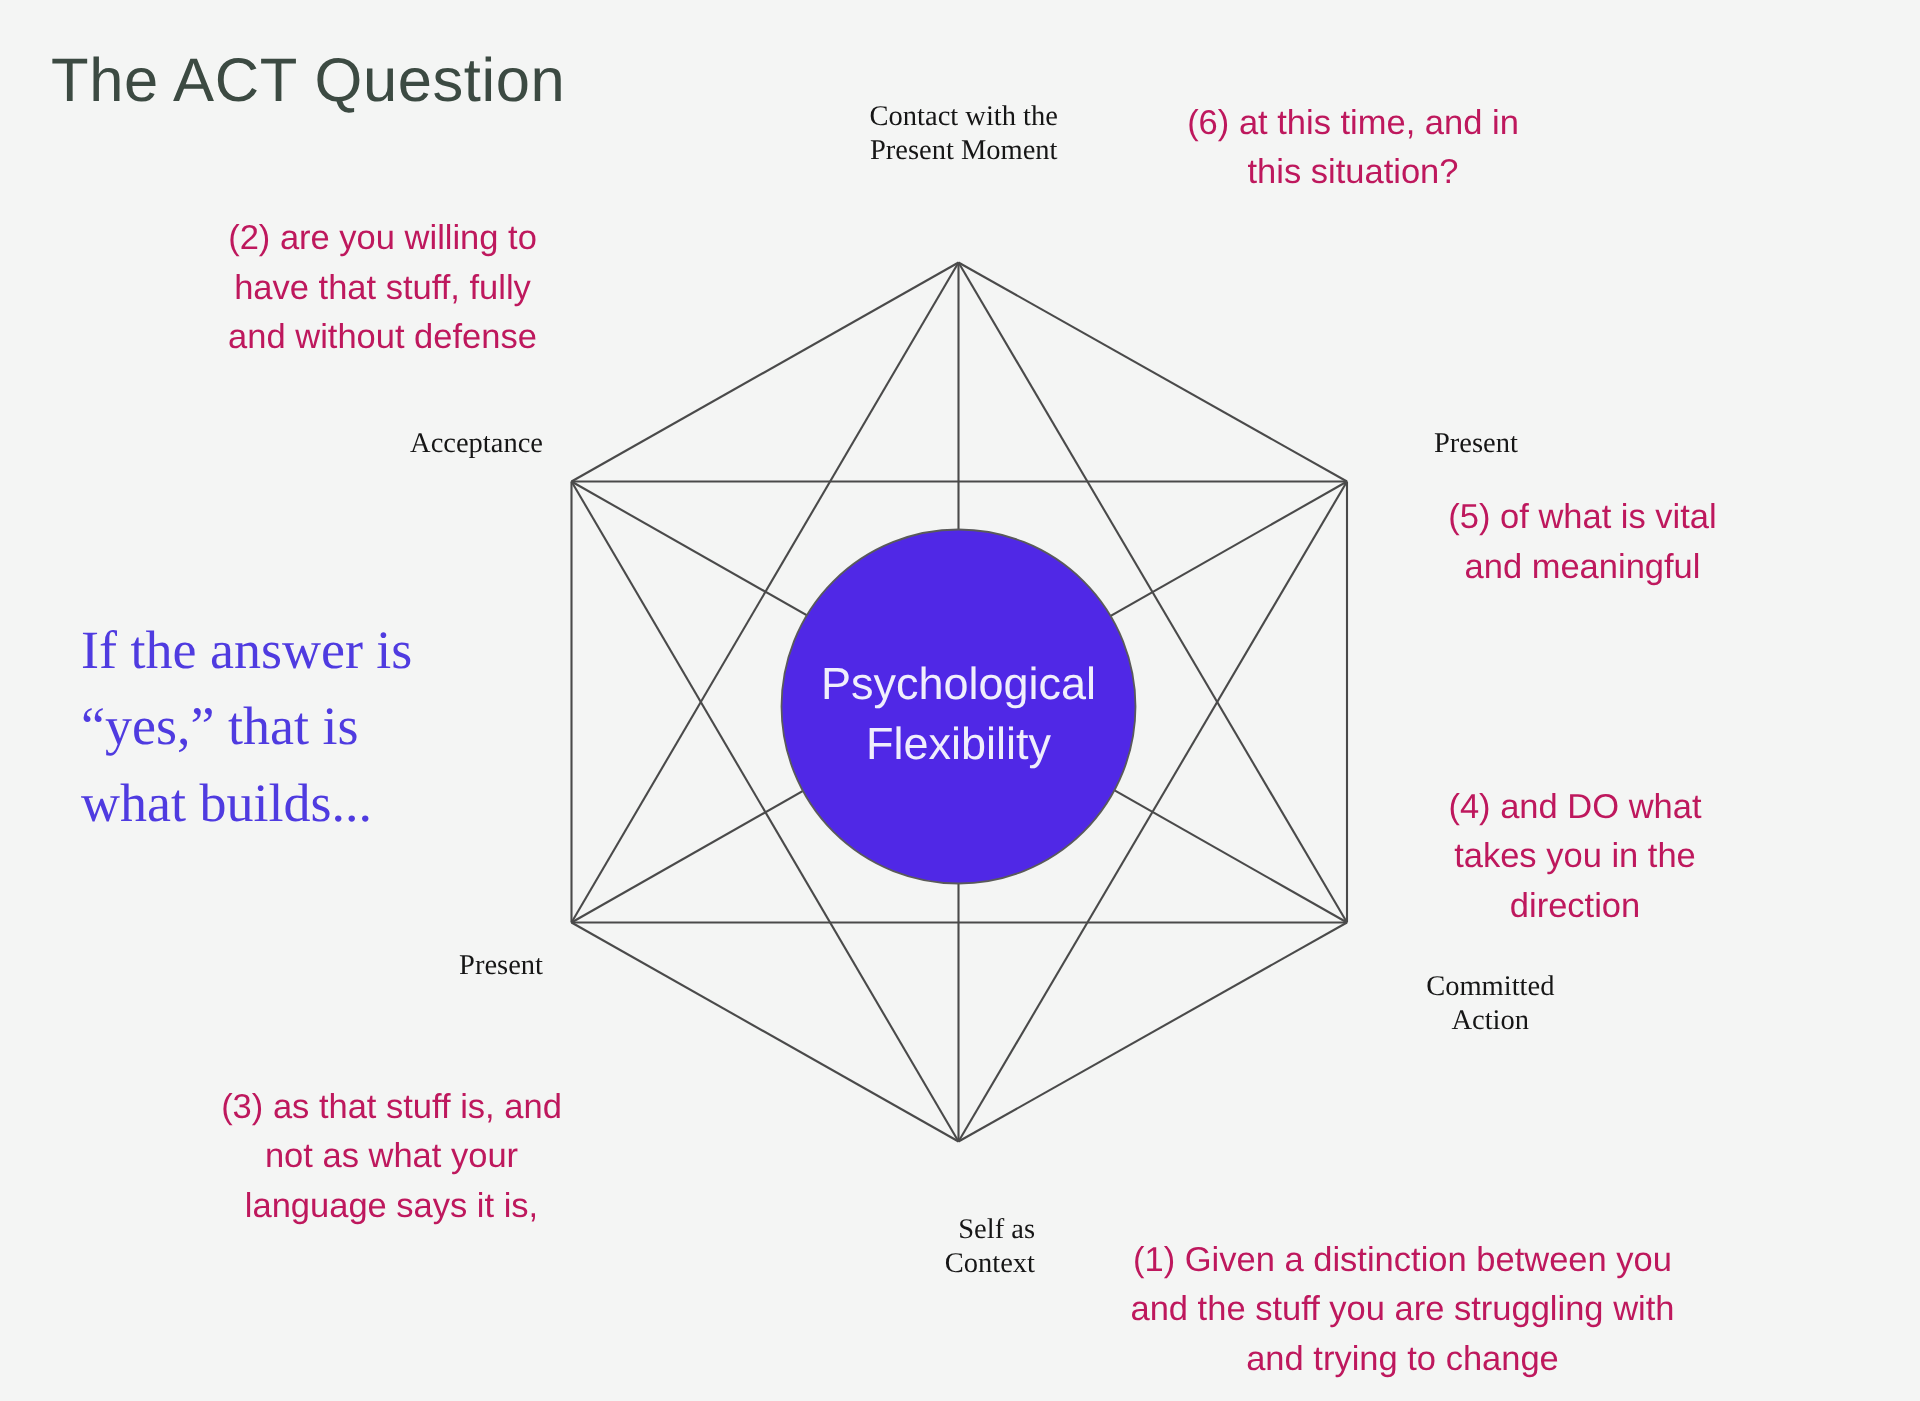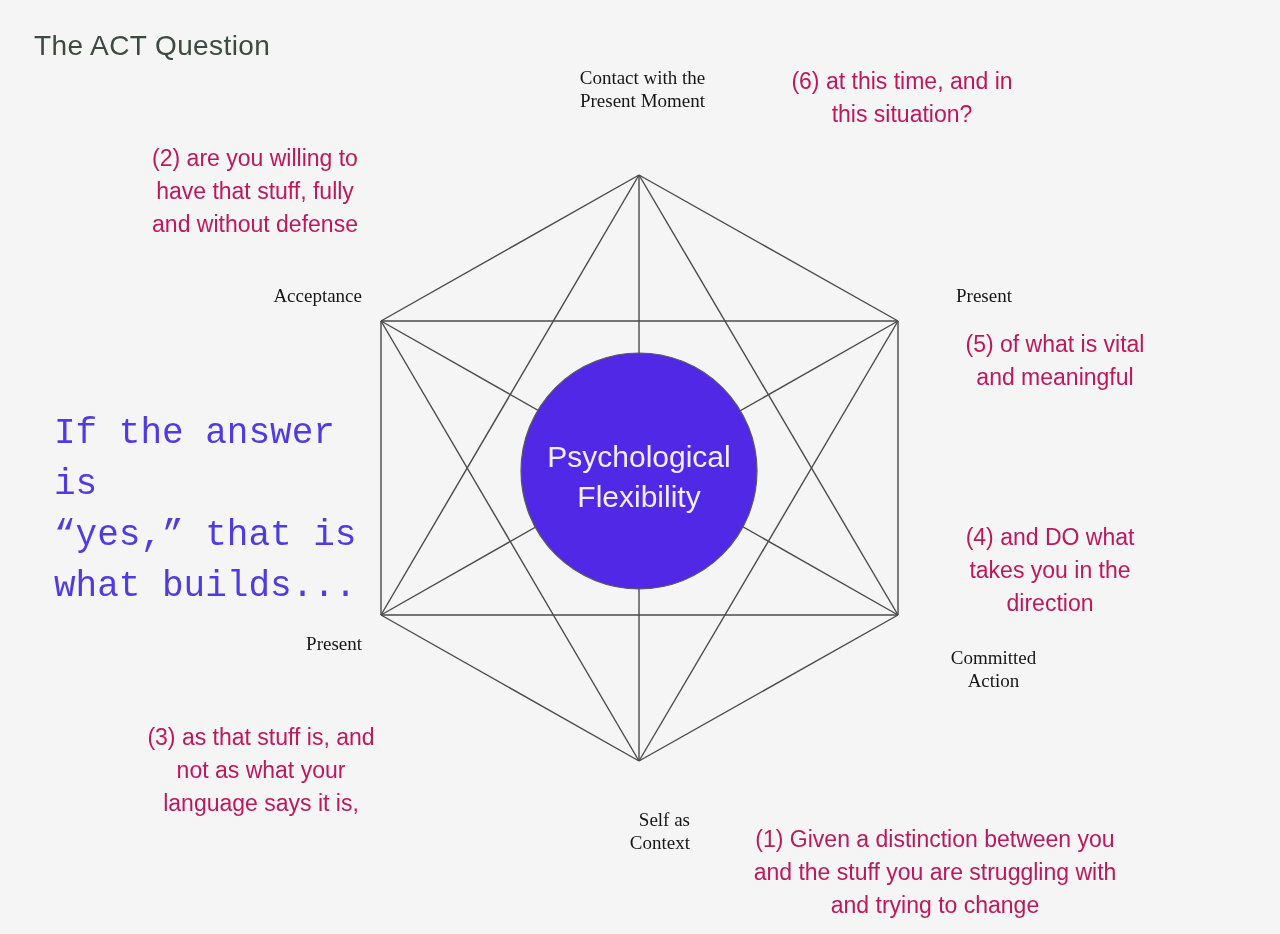--- a/index.html
+++ b/index.html
@@ -23,21 +23,21 @@
     height: 934px;
     background: #f4f5f4;
   }
 
   
   #slide-title {
     position: absolute;
     left: 34px;
     top: 30px;
     font-family: "Liberation Sans", sans-serif;
-    font-size: 28px;
+    font-size: 41px;
     font-weight: 300;
     letter-spacing: 0.4px;
     color: #3c4a42;
     white-space: nowrap;
   }
 
   
   #hex-svg {
     position: absolute;
     left: 0;
@@ -84,21 +84,21 @@
     color: #be185d;
   }
   .annot.center { text-align: center; }
 
   
   #answer-statement {
     position: absolute;
     left: 54px;
     top: 408px;
     width: 330px;
-    font-family: Liberation Mono, monospace;
+    font-family: Liberation Serif, serif;
     font-weight: 300;
     font-size: 36px;
     line-height: 1.42;
     color: #4f3be0;
     text-align: left;
   }
 </style>
 </head>
 <body>
 

